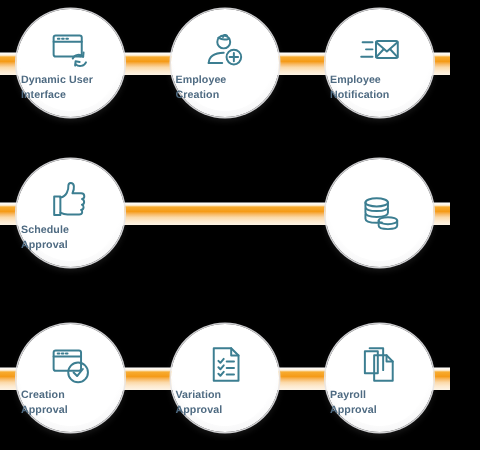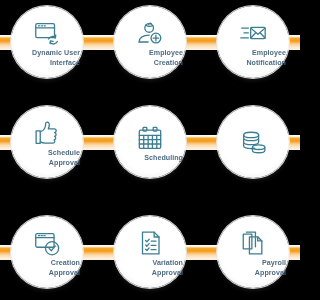--- a/index.html
+++ b/index.html
@@ -102,21 +102,21 @@
     stroke-width: 1.4;
     stroke-linecap: round;
     stroke-linejoin: round;
   }
 
   .node-label {
     font-size: 7.1px;
     line-height: 9.5px;
     font-weight: bold;
     color: #4f6b82;
-    text-align: right;
+    text-align: left;
     letter-spacing: 0.05px;
     width: 66px;
     white-space: pre-line;
   }
 </style>
 </head>
 <body>
 
 <div id="diagram">
 
@@ -176,33 +176,20 @@
       <span class="node-icon">
         <svg viewBox="0 0 32 32">
           <path d="M4.4 13.8 h4.4 v13.2 h-4.4 z"></path>
           <path d="M8.8 14.6 q3.2 -0.6 4.6 -3.4 1.3 -2.6 1.1 -5.2 0.1 -1.5 1.6 -1.7 1.9 -0.1 2.3 2.1 0.3 2.6 -1 5.2 h6.2 q2.2 0 2.2 2 0 1.7 -1.6 2.1 1.5 0.4 1.5 2 0 1.6 -1.6 2 1.3 0.5 1.2 1.9 -0.1 1.6 -1.8 1.8 1 0.5 0.8 1.8 -0.2 1.5 -2.2 1.5 h-8.2 q-2.6 0 -5.1 -1.3"></path>
         </svg>
       </span>
       <span class="node-label">Schedule
 Approval</span>
     </div>
 
-    <div class="node node-1">
-      <span class="node-icon">
-        <svg viewBox="0 0 32 32">
-          <rect x="4.6" y="7.6" width="22.8" height="19.4" rx="1.2"></rect>
-          <path d="M4.6 13.2 H27.4"></path>
-          <rect x="8.6" y="4.6" width="4" height="4" rx="0.8"></rect>
-          <rect x="19.4" y="4.6" width="4" height="4" rx="0.8"></rect>
-          <path d="M9.3 13.2 V27 M14 13.2 V27 M18.6 13.2 V27 M23.2 13.2 V27"></path>
-          <path d="M4.6 17.8 H27.4 M4.6 22.4 H27.4"></path>
-        </svg>
-      </span>
-      <span class="node-label">Scheduling</span>
-    </div>
 
     <div class="node node-2">
       <span class="node-icon">
         <svg viewBox="0 0 32 32">
           <ellipse cx="14" cy="7.4" rx="8" ry="2.9"></ellipse>
           <path d="M6 7.4 v3.2 q0 2.9 8 2.9 t8 -2.9 V7.4"></path>
           <path d="M6 11.6 v3.2 q0 2.9 8 2.9 t8 -2.9 V11.6"></path>
           <path d="M6 15.8 v3.2 q0 2.9 8 2.9 2.1 0 3.7 -0.3"></path>
           <ellipse cx="22" cy="20.4" rx="6.6" ry="2.5"></ellipse>
           <path d="M15.4 20.4 v3.5 q0 2.5 6.6 2.5 t6.6 -2.5 V20.4"></path>

